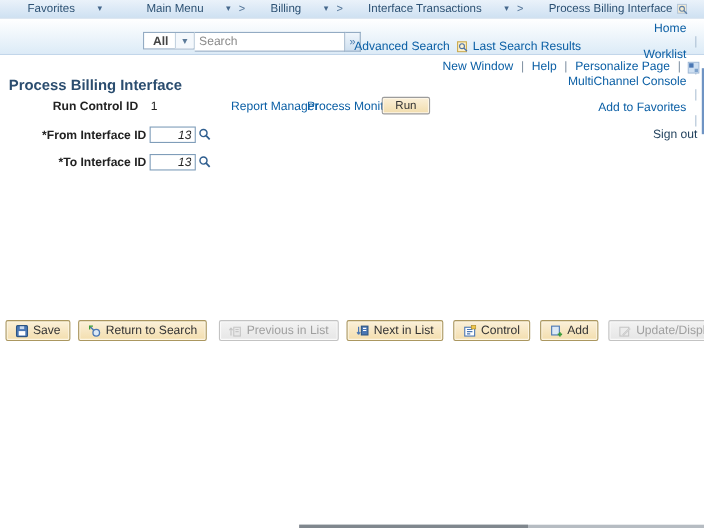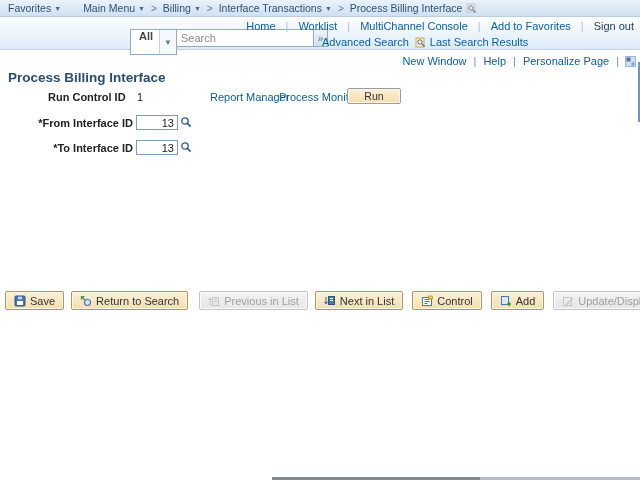--- a/index.html
+++ b/index.html
@@ -8,57 +8,57 @@
   .screen { position:relative; width:640px; height:480px; background:#fff; overflow:hidden; }
 
   
   .crumbbar {
     position:absolute; top:0; left:0; width:640px; height:17px;
     background:linear-gradient(#eaf2fa,#cfe1f2);
     border-bottom:1px solid #b9cfe6;
     display:flex; align-items:center; padding-left:8px;
     font-size:10.5px; color:#2d5274; white-space:nowrap;
   }
-  .crumbbar .item { display:flex; align-items:center; gap:3px; cursor:default; }
+  .crumbbar .item { display:flex; align-items:center; gap:19px; cursor:default;margin-left:17px; }
   .crumbbar .arr { font-size:7px; color:#46688c; }
   .crumbbar .sep { color:#57789a; margin:0 6px; font-size:10px; }
   .crumbbar .gap { width:22px; }
   .crumb-icon { margin-left:4px; }
 
   
   .headerbar {
     position:absolute; top:17px; left:0; width:640px; height:33px;
     background:linear-gradient(#ffffff,#dcebf7);
     border-bottom:1px solid #c2d6ea;
   }
   .logo {
     position:absolute; left:8px; top:6px;
     color:#e01f1f; font-size:16px; font-weight:bold; letter-spacing:1px;
     font-family:"Liberation Sans", sans-serif;
   }
   .searchgrp { position:absolute; left:130px; top:12px; display:flex; height:18px; }
   .scopebox {
-    display:flex; align-items:flex-start; background:#fff;
-    border:1px solid #93abc3; height:26px; font-size:11px; color:#333;
+    display:flex; align-items:flex-end; background:#fff;
+    border:1px solid #93abc3; height:16px; font-size:11px; color:#333;
   }
   .scopebox .scope-val { padding:0 6px 0 8px; font-weight:bold; color:#444; }
   .scopebox .scope-arr { border-left:1px solid #c4d2e0; padding:0 4px; font-size:8px; color:#5b7a99; height:100%; display:flex; align-items:center; background:#f4f8fc; }
   .searchbox {
     width:137px; height:18px; border:1px solid #93abc3; border-left:none;
     font-size:11px; padding:0 4px; color:#333; font-family:"Liberation Sans", sans-serif;
   }
   .searchbox::placeholder { color:#8a8a8a; }
   .gobtn {
     width:14px; height:18px; border:1px solid #93abc3; border-left:none;
     background:linear-gradient(#f0f6fc,#cfe0f0); color:#4a7cae;
     font-size:10px; display:flex; align-items:center; justify-content:center; cursor:pointer;
   }
   .toplinks {
     position:absolute; top:3px; right:6px; display:flex; align-items:flex-end;
-    font-size:11px; color:#0b5fa5; white-space:nowrap;
+    font-size:11px; color:#0b5fa5; white-space:nowrap;flex-direction:column;
   }
   .toplinks a { color:#0b5fa5; text-decoration:none; padding:0 10px; cursor:pointer; }
   .toplinks .sep { color:#a9bed2; }
   .toplinks .signout { color:#1d3d59; font-weight:normal; padding-right:0; }
   .advrow {
     position:absolute; left:322px; top:19px; display:flex; align-items:center; gap:6px;
     font-size:11px; color:#0b5fa5; white-space:nowrap;
   }
   .advrow a { color:#0b5fa5; text-decoration:none; cursor:pointer; display:flex; align-items:center; gap:4px; }
 
@@ -74,30 +74,30 @@
   .page-title {
     position:absolute; left:8px; top:70px;
     font-size:13.5px; font-weight:bold; color:#2b4d6f;
   }
   .runrow-label { position:absolute; left:48px; top:91px; font-size:11px; font-weight:bold; color:#222; }
   .runrow-value { position:absolute; left:137px; top:91px; font-size:11px; color:#222; }
   .link { font-size:11px; color:#0b5fa5; text-decoration:none; cursor:pointer; }
   .lnk-reportmgr { position:absolute; left:210px; top:91px; }
   .lnk-procmon  { position:absolute; left:279px; top:91px; }
   .runbtn {
-    position:absolute; left:347px; top:88px; width:54px; height:16px;
+    position:absolute; left:347px; top:88px; width:44px; height:16px;
     background:linear-gradient(#fbf0d9,#f2ddad); border:1px solid #9c9c9c; border-radius:2px;
     font-size:10.5px; color:#333; text-align:center; line-height:14px; cursor:pointer;
     box-shadow:inset 0 0 0 1px #fdf6e7;
   }
   .fieldrow .flabel { position:absolute; font-size:11px; font-weight:bold; color:#222; width:133px; text-align:right; }
   .fieldrow input {
     position:absolute; width:42px; height:15px; border:1px solid #7f9db9;
     font-size:11px; text-align:right; padding-right:3px; color:#222;
-    font-family:"Liberation Sans", sans-serif; background:#fff;
+    font-family:"Liberation Sans", sans-serif; background:#fff;font-style:italic;
   }
   .lookup { position:absolute; cursor:pointer; width:12px; height:12px; }
 
   
   .toolbar { position:absolute; left:5px; top:291px; display:flex; align-items:center; }
   .tbtn {
     height:19px; display:flex; align-items:center; gap:4px; padding:0 8px;
     background:linear-gradient(#fbf0d9,#f3deae); border:1px solid #ab9760; border-radius:2px;
     font-size:11px; color:#333; cursor:pointer; white-space:nowrap;
     box-shadow:inset 0 0 0 1px #fdf6e3;

